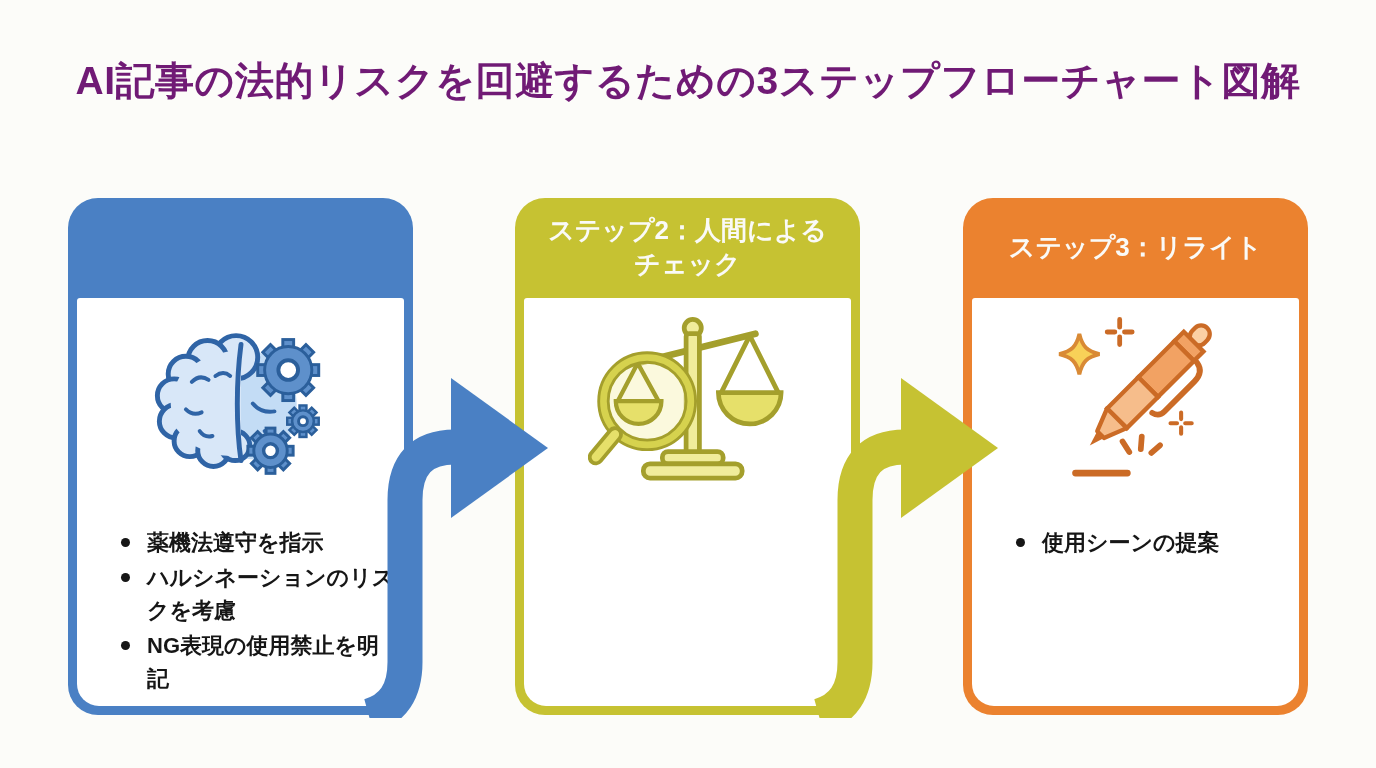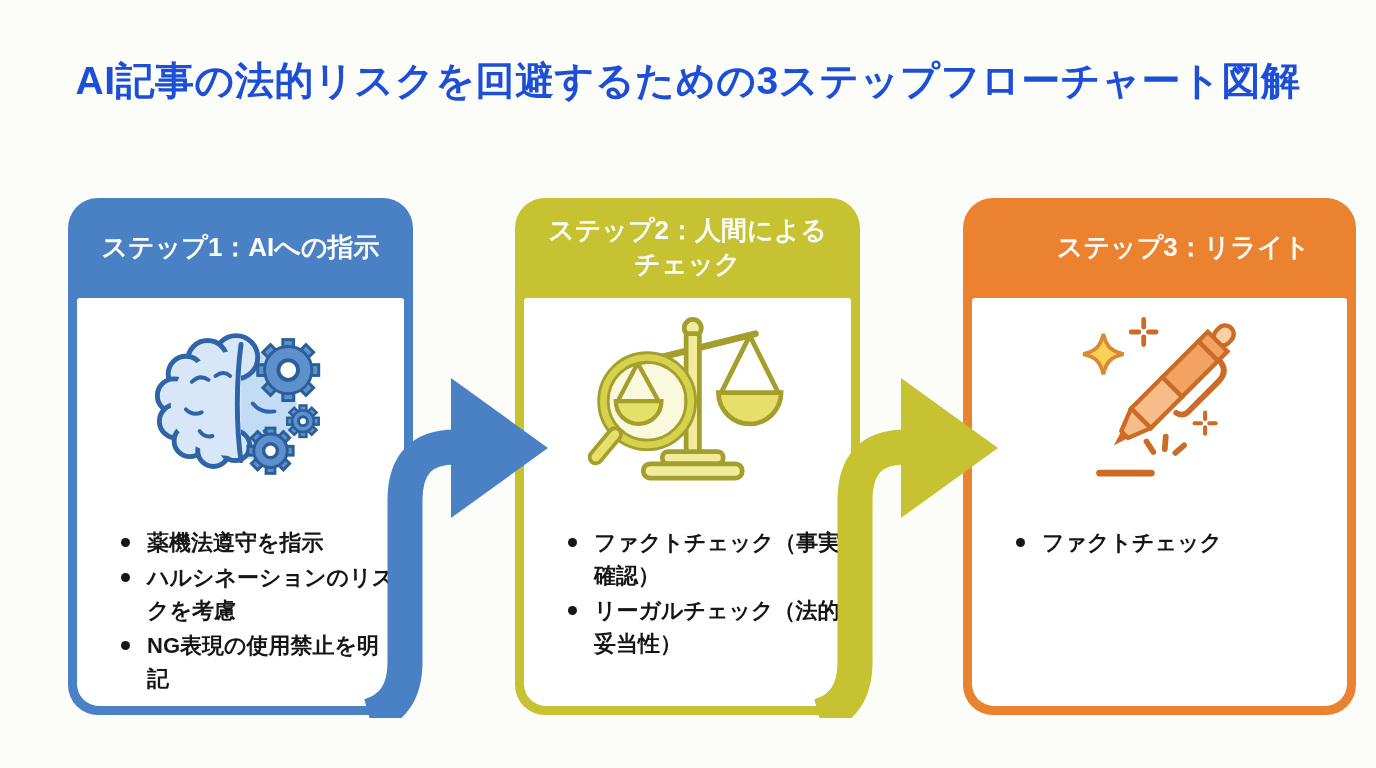--- a/index.html
+++ b/index.html
@@ -5,29 +5,29 @@
   html,body { margin:0; padding:0; }
   body {
     width:1376px; height:768px;
     background:var(--background,#FCFCF9);
     font-family:"Liberation Sans", sans-serif;
     position:relative; overflow:hidden;
   }
   .title {
     position:absolute; top:54px; left:0; width:100%;
     text-align:center; font-size:39px; font-weight:800;
-    color:#1d4ed8; letter-spacing:0.5px;
+    color:#701a75; letter-spacing:0.5px;
   }
   .card {
     position:absolute; top:198px; width:345px; height:517px;
     border-radius:30px;
   }
   .card.step1 { left:68px;  background:var(--step1); }
   .card.step2 { left:515px; background:var(--step2); }
-  .card.step3 { left:963px; background:var(--step3);padding-left:48px; }
+  .card.step3 { left:963px; background:var(--step3); }
   .card-header {
     height:100px; display:flex; align-items:center; justify-content:center;
     text-align:center; color:var(--header_text,#FAFAF7);
     font-size:26px; font-weight:700; line-height:1.3;
     padding:0 26px; box-sizing:border-box;
   }
   .card-body {
     position:absolute; top:100px; left:9px; right:9px; bottom:9px;
     background:#FFFFFF; border-radius:3px 3px 22px 22px;
     display:flex; flex-direction:column; overflow:hidden;
@@ -54,21 +54,20 @@
   }
   .arrow.a1 { left:355px; }
   .arrow.a2 { left:805px; }
 </style>
 </head>
 <body>
 
 <div class="title">AI記事の法的リスクを回避するための3ステップフローチャート図解</div>
 
 <div class="card step1">
-  <div class="card-header">ステップ1：AIへの指示</div>
   <div class="card-body">
     <div class="icon-wrap">
       <svg width="198" height="182" viewBox="0 0 200 185">
 
         <path d="M 100 36 Q 148 42 156 84 Q 160 118 138 140 Q 119 154 100 146 Z" fill="#C3DCF5"></path>
 
         <g fill="#D8E7F8" stroke="#2F64A6" stroke-width="5">
           <circle cx="95" cy="45" r="22"></circle>
             <circle cx="66" cy="48" r="20"></circle>
           <circle cx="44" cy="62" r="18"></circle>
@@ -148,24 +147,20 @@
 
         <path d="M 52 57 L 31 97 M 52 57 L 74 97" stroke="#A49F2C" stroke-width="4.5" fill="none" stroke-linecap="round"></path>
         <path d="M 29 97 A 24 24 0 0 0 77 97 Z" fill="#E6E06A" stroke="#A49F2C" stroke-width="4.5"></path>
 
         <circle cx="62" cy="97" r="46" fill="none" stroke="#A49F2C" stroke-width="13"></circle>
         <circle cx="62" cy="97" r="46" fill="none" stroke="#D6D24E" stroke-width="7"></circle>
         <path d="M 28 132 L 8 156" stroke="#A49F2C" stroke-width="17" stroke-linecap="round" fill="none"></path>
         <path d="M 28 132 L 8 156" stroke="#E6E06A" stroke-width="9" stroke-linecap="round" fill="none"></path>
       </svg>
     </div>
-    <ul class="bullets">
-      <li>ファクトチェック（事実確認）</li>
-      <li>リーガルチェック（法的妥当性）</li>
-    </ul>
   </div>
 </div>
 
 <div class="card step3">
   <div class="card-header">ステップ3：リライト</div>
   <div class="card-body">
     <div class="icon-wrap">
       <svg width="204" height="192" viewBox="0 0 210 200">
 
         <path transform="translate(46,48)" d="M 0 -21 C 3 -8 8 -3 21 0 C 8 3 3 8 0 21 C -3 8 -8 3 -21 0 C -8 -3 -3 -8 0 -21 Z" fill="#F8D158" stroke="#D98A35" stroke-width="4"></path>
@@ -189,21 +184,21 @@
 
         <g stroke="#CB6B26" stroke-width="6" stroke-linecap="round">
           <path d="M 98 150 L 91 139"></path>
           <path d="M 110 147 L 111 134"></path>
           <path d="M 121 151 L 130 143"></path>
           <path d="M 42 172 L 96 172" stroke-width="7"></path>
         </g>
       </svg>
     </div>
     <ul class="bullets">
-      <li>ファクトチェック</li>
+      <li>使用シーンの提案</li>
     </ul>
   </div>
 </div>
 
 <svg class="arrow a1" viewBox="0 0 200 348">
   <path d="M 14 346 Q 50 336 50 292 L 50 130 Q 50 77 100 77 L 104 77" fill="none" style="stroke:var(--step1)" stroke-width="35"></path>
   <polygon points="96,8 193,78 96,148" style="fill:var(--step1)"></polygon>
 </svg>
 <svg class="arrow a2" viewBox="0 0 200 348">
   <path d="M 14 346 Q 50 336 50 292 L 50 130 Q 50 77 100 77 L 104 77" fill="none" style="stroke:var(--step2)" stroke-width="35"></path>

